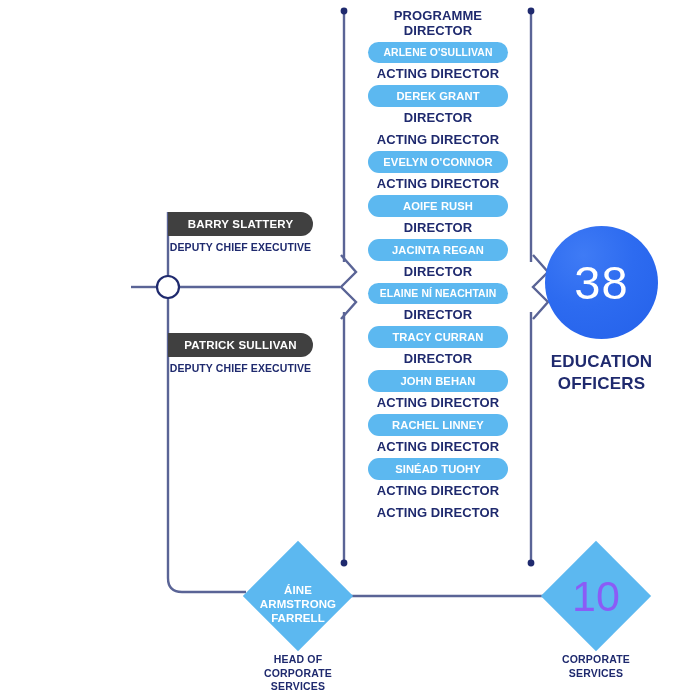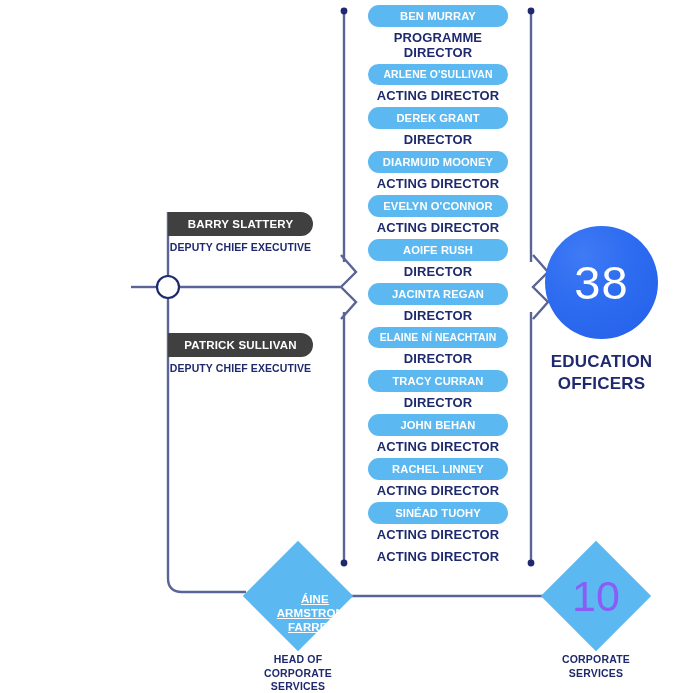--- a/index.html
+++ b/index.html
@@ -159,32 +159,31 @@
     background:#5cb8f0;
     transform:rotate(45deg);
   }
   .diamond-wrap{
     width:110px;height:110px;
     display:flex;align-items:center;justify-content:center;
     position:relative;
   }
   .diamond-label{
     position:absolute;
-    left:0;top:17px;
+    left:0;top:8px;
     width:110px;height:110px;
     display:flex;
     align-items:center;
-    justify-content:flex-end;
+    justify-content:center;
     color:#ffffff;
     font-size:11.5px;
     font-weight:bold;
     line-height:1.22;
     text-align:center;
     letter-spacing:.1px;
-    text-decoration:underline;
   }
   .diamond-num{
     position:absolute;
     left:0;top:0;
     width:110px;height:110px;
     display:flex;
     align-items:center;
     justify-content:center;
     color:#8b5cf6;
     font-size:43px;
@@ -252,33 +251,31 @@
     <div class="pill">BARRY SLATTERY</div>
     <div class="sub">DEPUTY CHIEF EXECUTIVE</div>
   </div>
   <div class="deputy" id="deputy-1">
     <div class="pill">PATRICK SULLIVAN</div>
     <div class="sub">DEPUTY CHIEF EXECUTIVE</div>
   </div>
 
   <div class="dir-list" id="director-list">
       <div class="dir-item">
-        <div class="dir-pill">BEN MURRAY</div>
         <div class="dir-sub">PROGRAMME DIRECTOR</div>
       </div>
       <div class="dir-item">
         <div class="dir-pill wide">ARLENE O'SULLIVAN</div>
         <div class="dir-sub">ACTING DIRECTOR</div>
       </div>
       <div class="dir-item">
         <div class="dir-pill">DEREK GRANT</div>
         <div class="dir-sub">DIRECTOR</div>
       </div>
       <div class="dir-item">
-        <div class="dir-pill">DIARMUID MOONEY</div>
         <div class="dir-sub">ACTING DIRECTOR</div>
       </div>
       <div class="dir-item">
         <div class="dir-pill">EVELYN O'CONNOR</div>
         <div class="dir-sub">ACTING DIRECTOR</div>
       </div>
       <div class="dir-item">
         <div class="dir-pill">AOIFE RUSH</div>
         <div class="dir-sub">DIRECTOR</div>
       </div>

